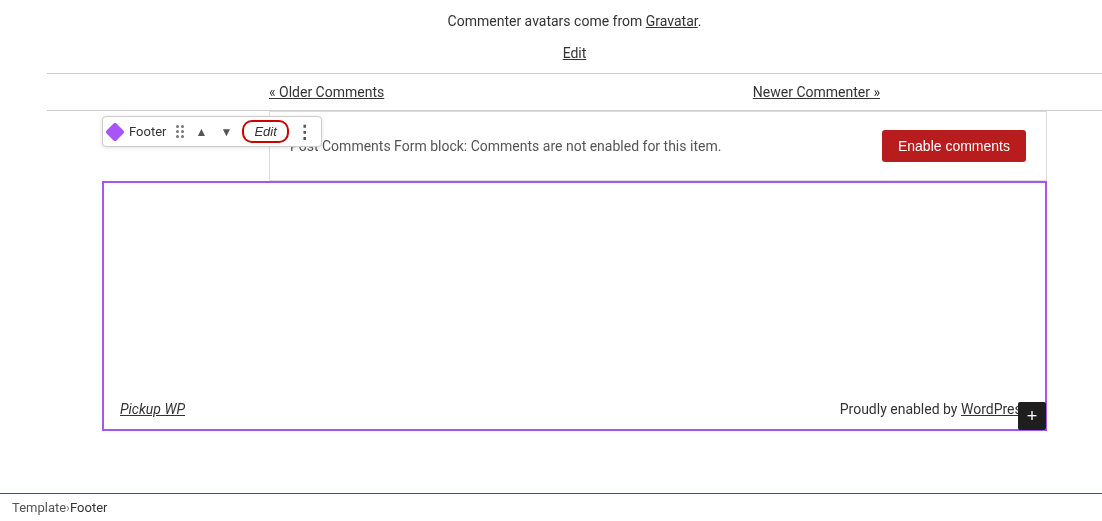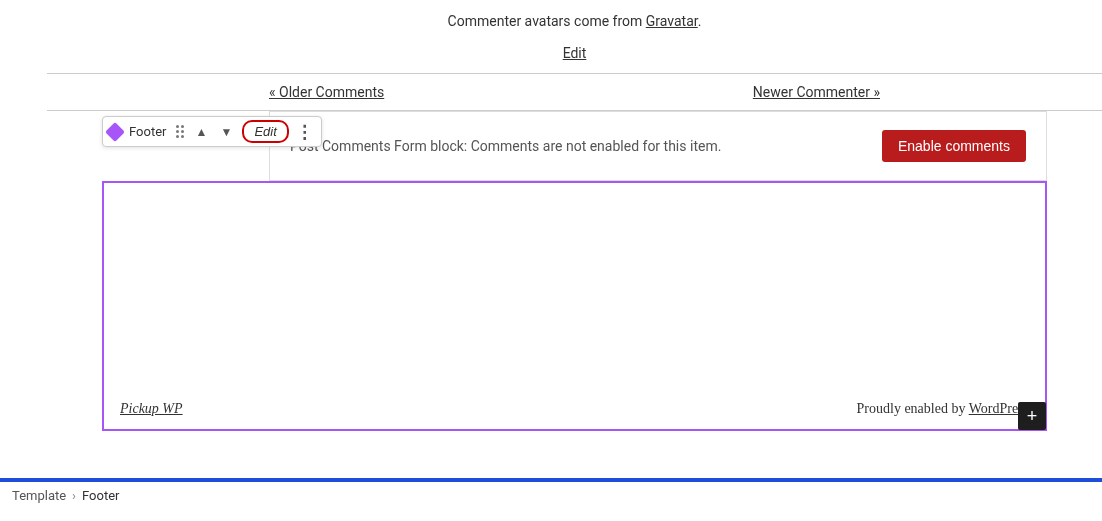--- a/index.html
+++ b/index.html
@@ -49,31 +49,30 @@
 
     .pagination-row a {
       color: #333;
       text-decoration: underline;
       font-size: 14px;
     }
 
     
     .breadcrumb-bar {
       position: absolute;
-      bottom: 12px;
+      bottom: 0;
       left: 0;
       right: 0;
       background: #fff;
-      border-top: 4px solid #1d4ed8;
+      border-top: 1px solid #1d4ed8;
       padding: 6px 12px;
       font-size: 13px;
       color: #555;
       display: flex;
       align-items: center;
-      gap: 6px;
     }
 
     
     .page-wrapper {
       width: 1102px;
       height: 521px;
       overflow: hidden;
       position: relative;
     }
 
@@ -147,21 +146,21 @@
         <span style="display:inline-flex; align-items:center; justify-content:center; width:22px; height:22px; cursor:pointer; font-size:18px; color:#555; font-weight:bold;">⋮</span>
       </div>
 
       <div style="display:flex; align-items:center; justify-content:space-between; border:1px solid #ddd; padding:18px 20px; background:#fff;">
         <span style="font-size:14px; color:#555;">Post Comments Form block: Comments are not enabled for this item.</span>
         <button style="background:#b91c1c; color:#fff; border:none; border-radius:3px; padding:8px 16px; font-size:14px; cursor:pointer;">Enable comments</button>
       </div>
     </div>
 
     <div style="position:relative; margin: 0 55px; border:2px solid #a855f7; min-height:250px; display:flex; flex-direction:column; justify-content:flex-end;">
-      <div style="display:flex; justify-content:space-between; align-items:flex-start; padding:12px 16px;font-family:Liberation Serif, serif;">
+      <div style="display:flex; justify-content:space-between; align-items:flex-start; padding:12px 16px;">
         <a href="#" style="color:#333; text-decoration:underline; font-style:italic; font-size:14px;">Pickup WP</a>
         <div style="font-size:14px; color:#333;">
           <span>Proudly enabled by</span>
           <a href="#" style="color:#333; text-decoration:underline;">WordPress</a>
         </div>
       </div>
 
       <button style="position:absolute; bottom:-1px; right:-1px; width:28px; height:28px; background:#1e1e1e; color:#fff; border:none; font-size:18px; display:flex; align-items:center; justify-content:center; cursor:pointer; border-radius:2px; line-height:1;">+</button>
     </div>
 

